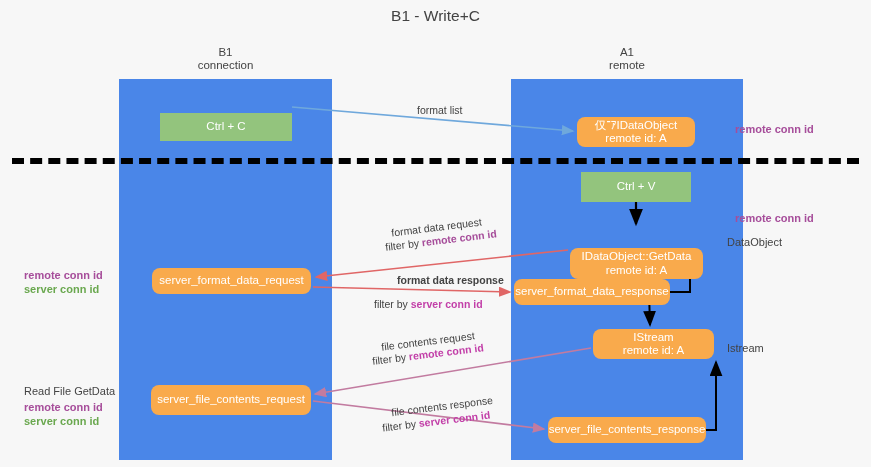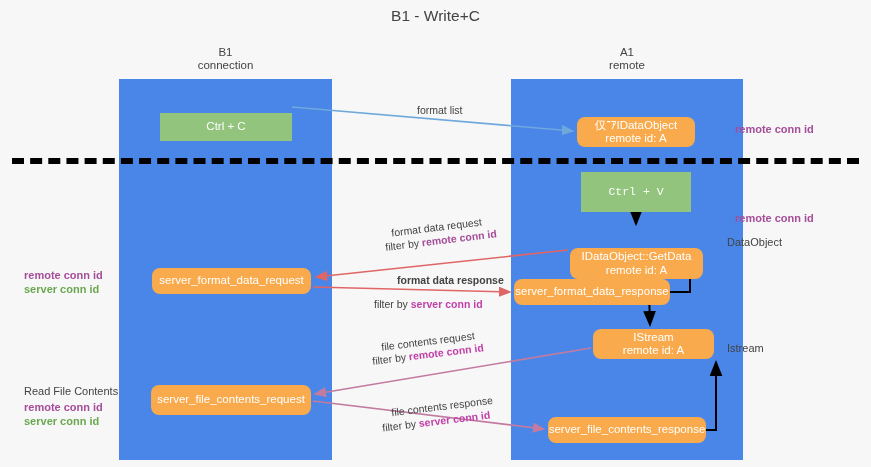--- a/index.html
+++ b/index.html
@@ -38,21 +38,21 @@
     align-items:center;justify-content:center;
     color:#ffffff;font-size:11.5px;line-height:13.5px;
     text-align:center;box-sizing:border-box;
   }
   .node .l2{display:block;}
   .green{background:#93c47d;}
   .orange{background:#f9aa4c;border-radius:8px;}
 
   #n-ctrlc{left:160px;top:94px;width:132px;height:28px;margin-top:19px;}
   #n-idataobj{left:577px;top:117px;width:118px;height:30px;}
-  #n-ctrlv{left:581px;top:172px;width:110px;height:40px;font-family:Liberation Mono, monospace;}
+  #n-ctrlv{left:581px;top:172px;width:110px;height:30px;}
   #n-getdata{left:570px;top:228px;width:133px;height:31px;margin-top:20px;}
   #n-sfdreq{left:152px;top:268px;width:159px;height:26px;}
   #n-sfdres{left:514px;top:279px;width:156px;height:26px;}
   #n-istream{left:593px;top:329px;width:121px;height:30px;}
   #n-sfcreq{left:151px;top:385px;width:160px;height:30px;}
   #n-sfcres{left:548px;top:417px;width:158px;height:26px;}
 
   
   .anno{position:absolute;font-size:11px;line-height:13.5px;}
   .purple{color:#a64d9a;font-weight:bold;}
@@ -215,20 +215,20 @@
   <div class="anno purple" id="a-rconn2">remote conn id</div>
   <div class="anno grey-t" id="a-dataobject">DataObject</div>
   <div class="anno grey-t" id="a-istream">Istream</div>
   <div class="anno grey-t" id="a-writefc">Write File Contents</div>
 
   <div class="anno" id="a-left-ids">
     <div class="purple">remote conn id</div>
     <div class="green-t">server conn id</div>
   </div>
 
-  <div class="anno grey-t" id="a-readfc">Read File Contents</div>
+  <div class="anno grey-t" id="a-readfc">Read File GetData</div>
 
   <div class="anno" id="a-left-ids2">
     <div class="purple">remote conn id</div>
     <div class="green-t">server conn id</div>
   </div>
 
 </div>
 
 </body></html>

